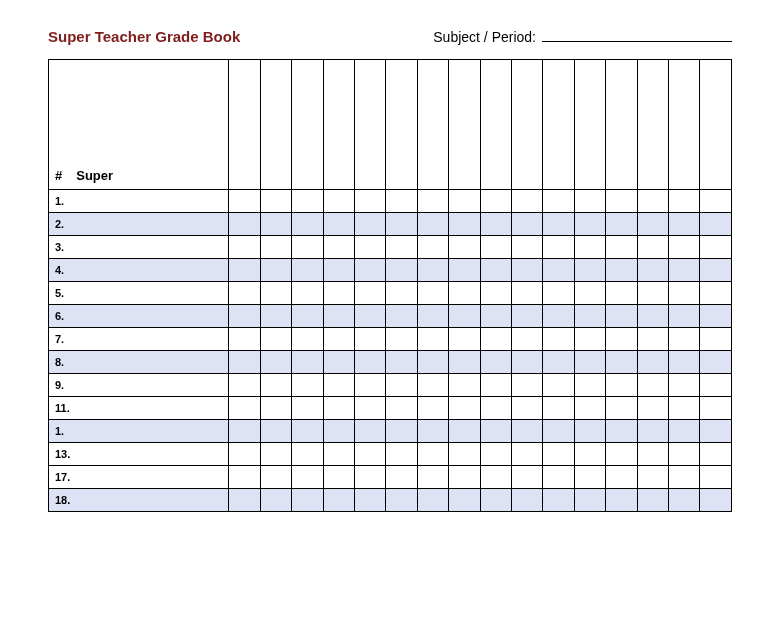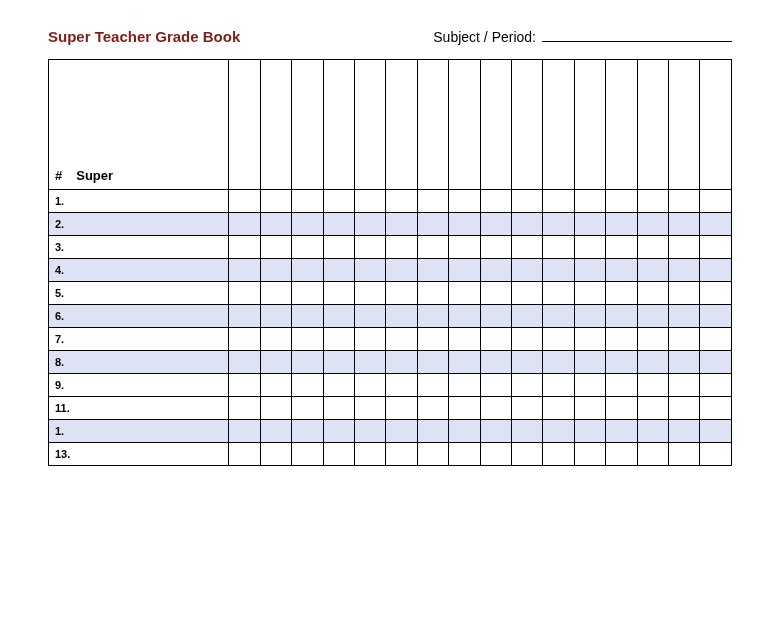--- a/index.html
+++ b/index.html
@@ -387,15 +387,57 @@
           <td></td>
           <td></td>
           <td></td>
           <td></td>
           <td></td>
           <td></td>
           <td></td>
           <td></td>
           <td></td>
         </tr>
+        <tr class="row">
+          <td>
+            <span class="rownum">17.</span>
+          </td>
+          <td></td>
+          <td></td>
+          <td></td>
+          <td></td>
+          <td></td>
+          <td></td>
+          <td></td>
+          <td></td>
+          <td></td>
+          <td></td>
+          <td></td>
+          <td></td>
+          <td></td>
+          <td></td>
+          <td></td>
+          <td></td>
+        </tr>
+        <tr class="row alt">
+          <td>
+            <span class="rownum">18.</span>
+          </td>
+          <td></td>
+          <td></td>
+          <td></td>
+          <td></td>
+          <td></td>
+          <td></td>
+          <td></td>
+          <td></td>
+          <td></td>
+          <td></td>
+          <td></td>
+          <td></td>
+          <td></td>
+          <td></td>
+          <td></td>
+          <td></td>
+        </tr>
       </tbody>
   </table>
 </div>
 
 </body></html>

